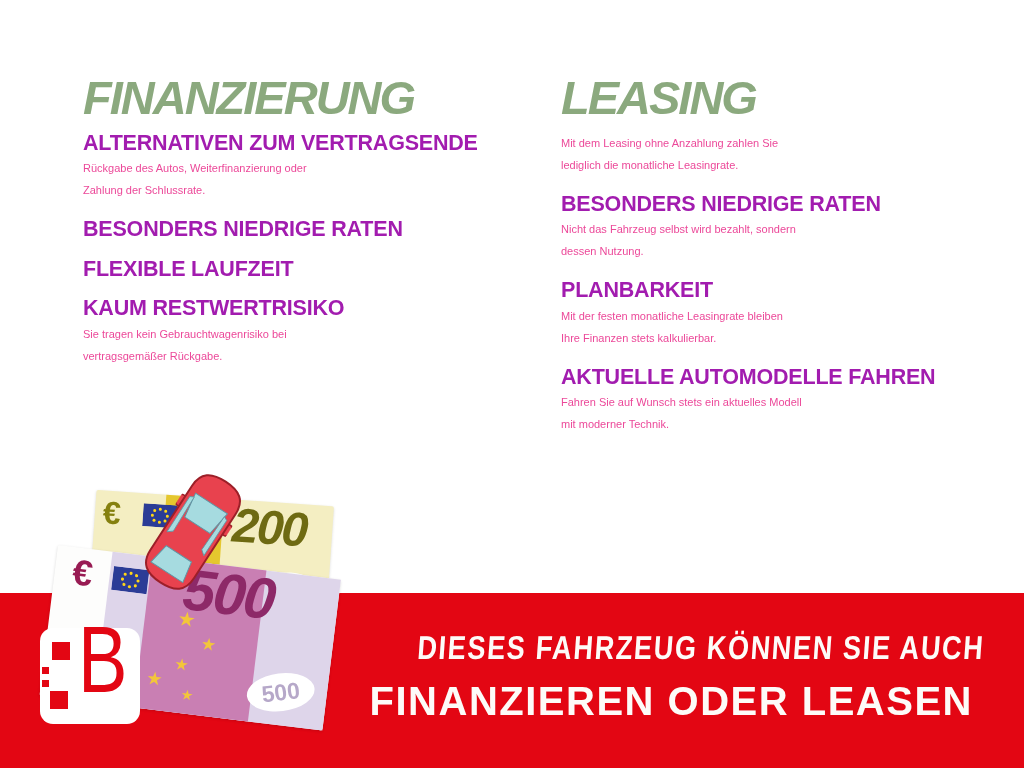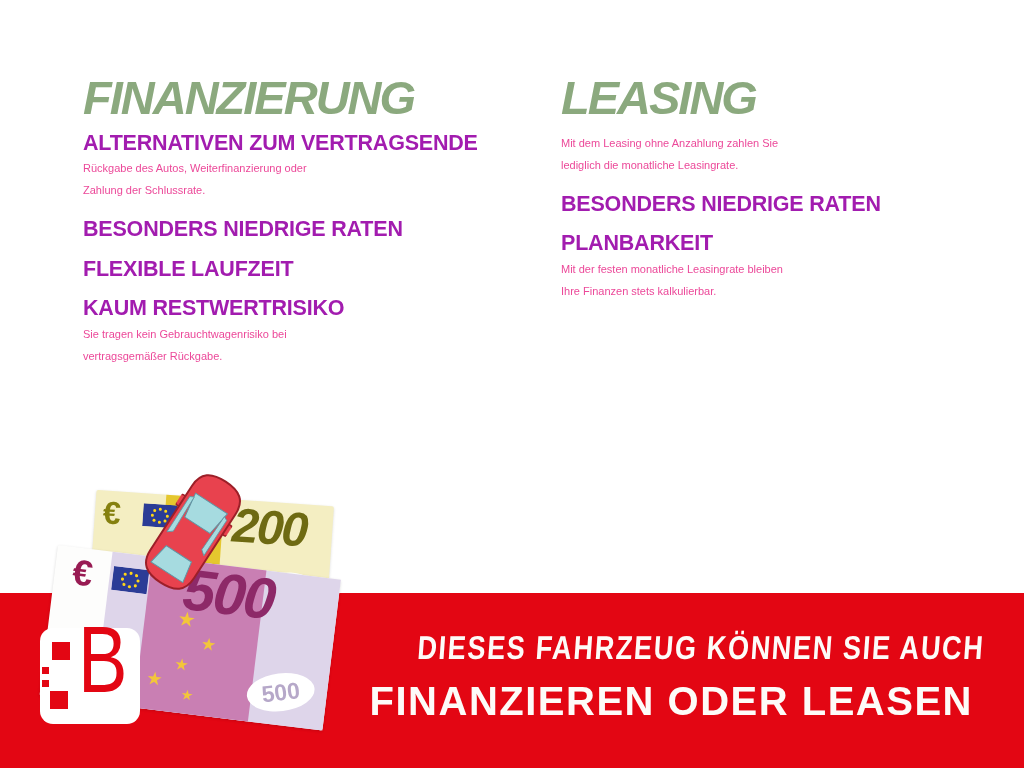--- a/index.html
+++ b/index.html
@@ -123,25 +123,32 @@
 
   <div class="col col-right">
     <h1 class="col-title">LEASING</h1>
 
     <div class="section">
       <p>Mit dem Leasing ohne Anzahlung zahlen Sie
 lediglich die monatliche Leasingrate.</p>
     </div>
     <div class="section">
       <h2>BESONDERS NIEDRIGE RATEN</h2>
+      <p>Nicht das Fahrzeug selbst wird bezahlt, sondern
+dessen Nutzung.</p>
     </div>
     <div class="section">
       <h2>PLANBARKEIT</h2>
       <p>Mit der festen monatliche Leasingrate bleiben
 Ihre Finanzen stets kalkulierbar.</p>
+    </div>
+    <div class="section">
+      <h2>AKTUELLE AUTOMODELLE FAHREN</h2>
+      <p>Fahren Sie auf Wunsch stets ein aktuelles Modell
+mit moderner Technik.</p>
     </div>
   </div>
 
   <div class="banner">
     <div class="banner-text">
       <div class="banner-line1">DIESES FAHRZEUG KÖNNEN SIE AUCH</div>
       <div class="banner-line2">FINANZIEREN ODER LEASEN</div>
     </div>
   </div>
 

